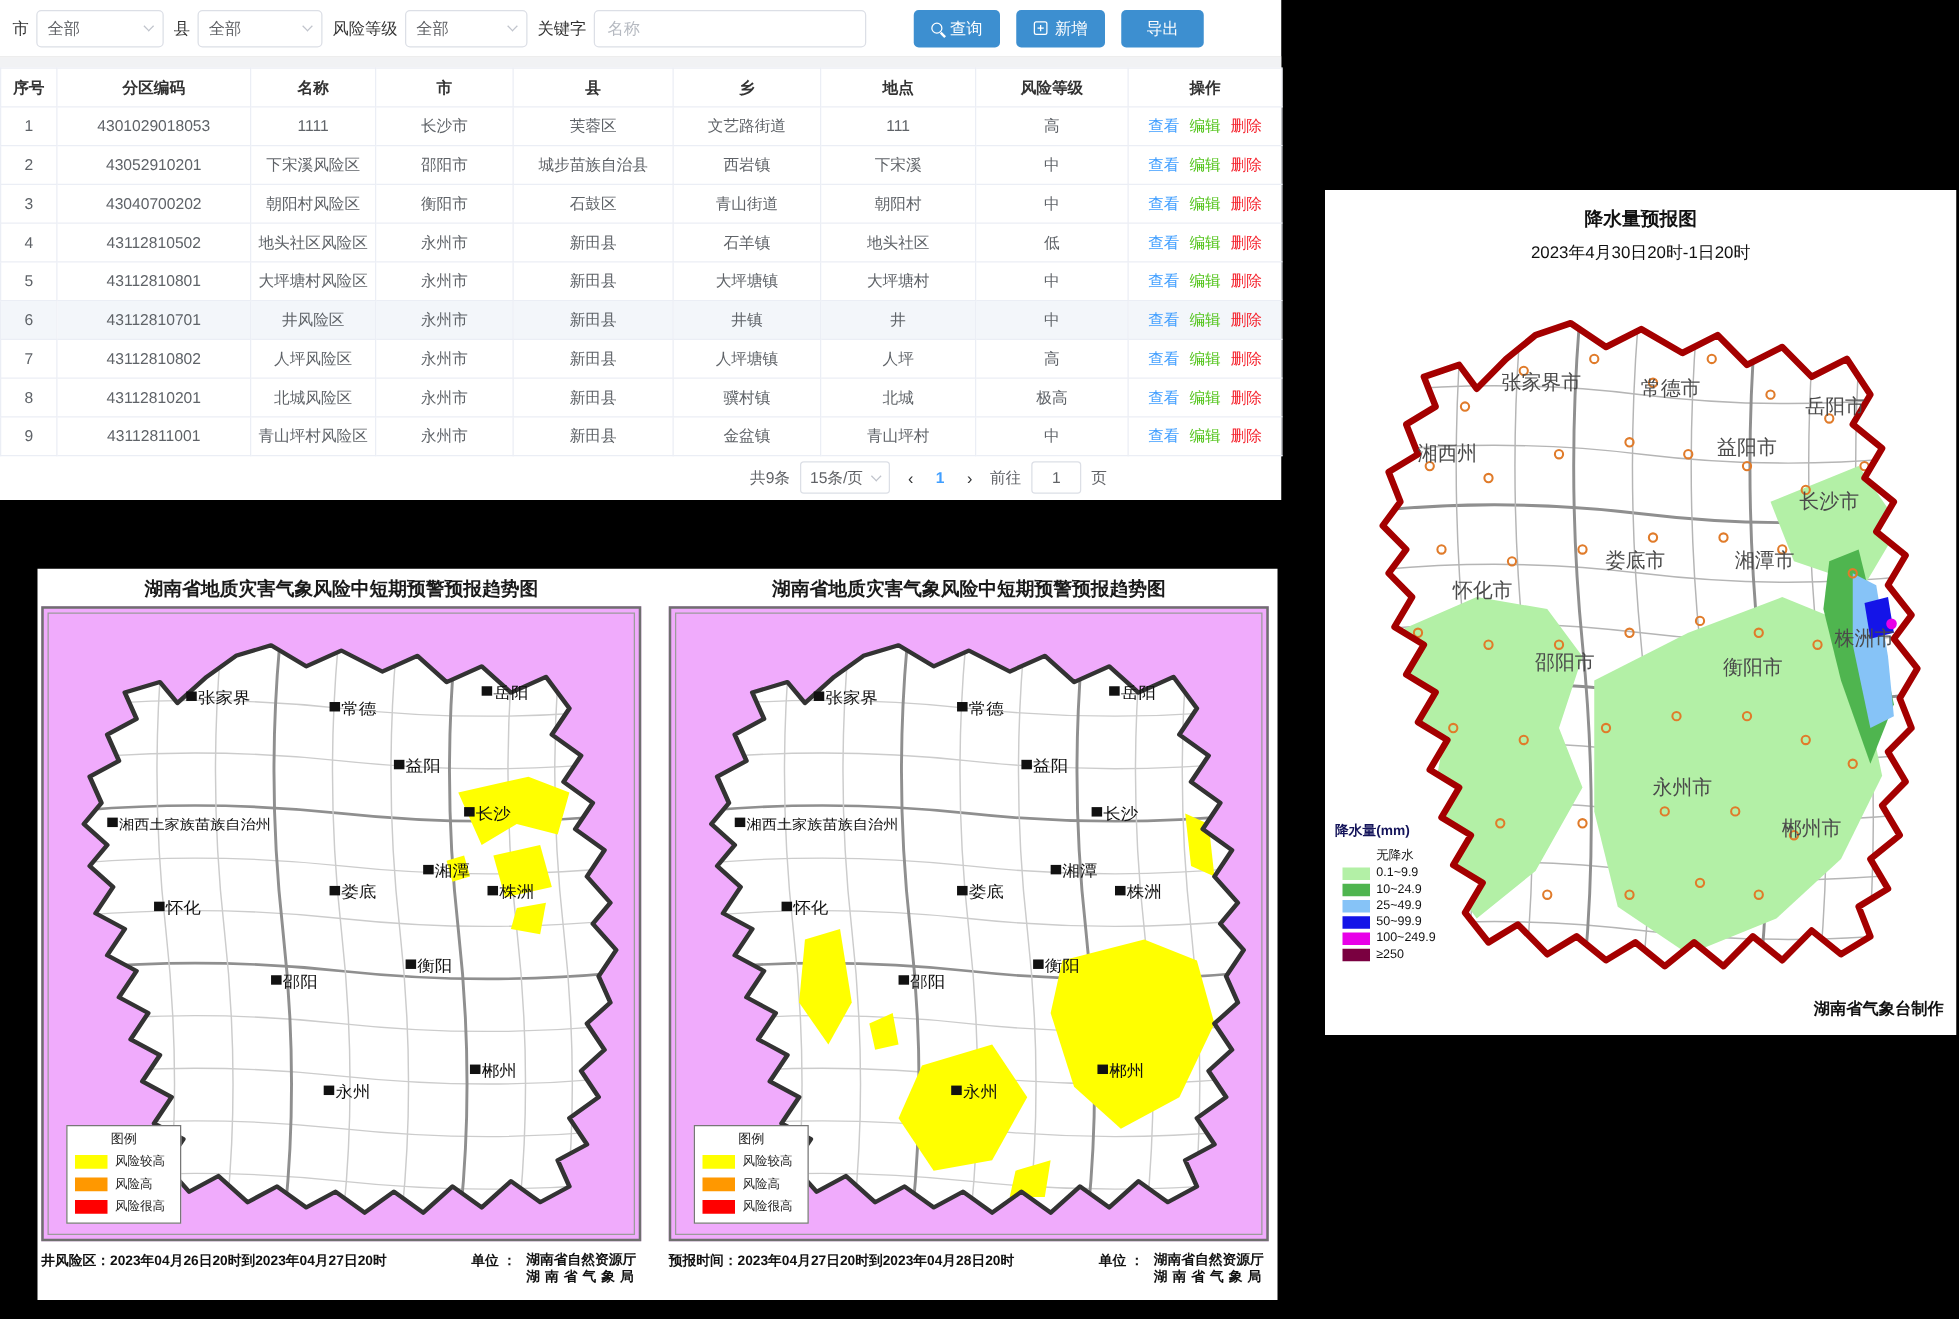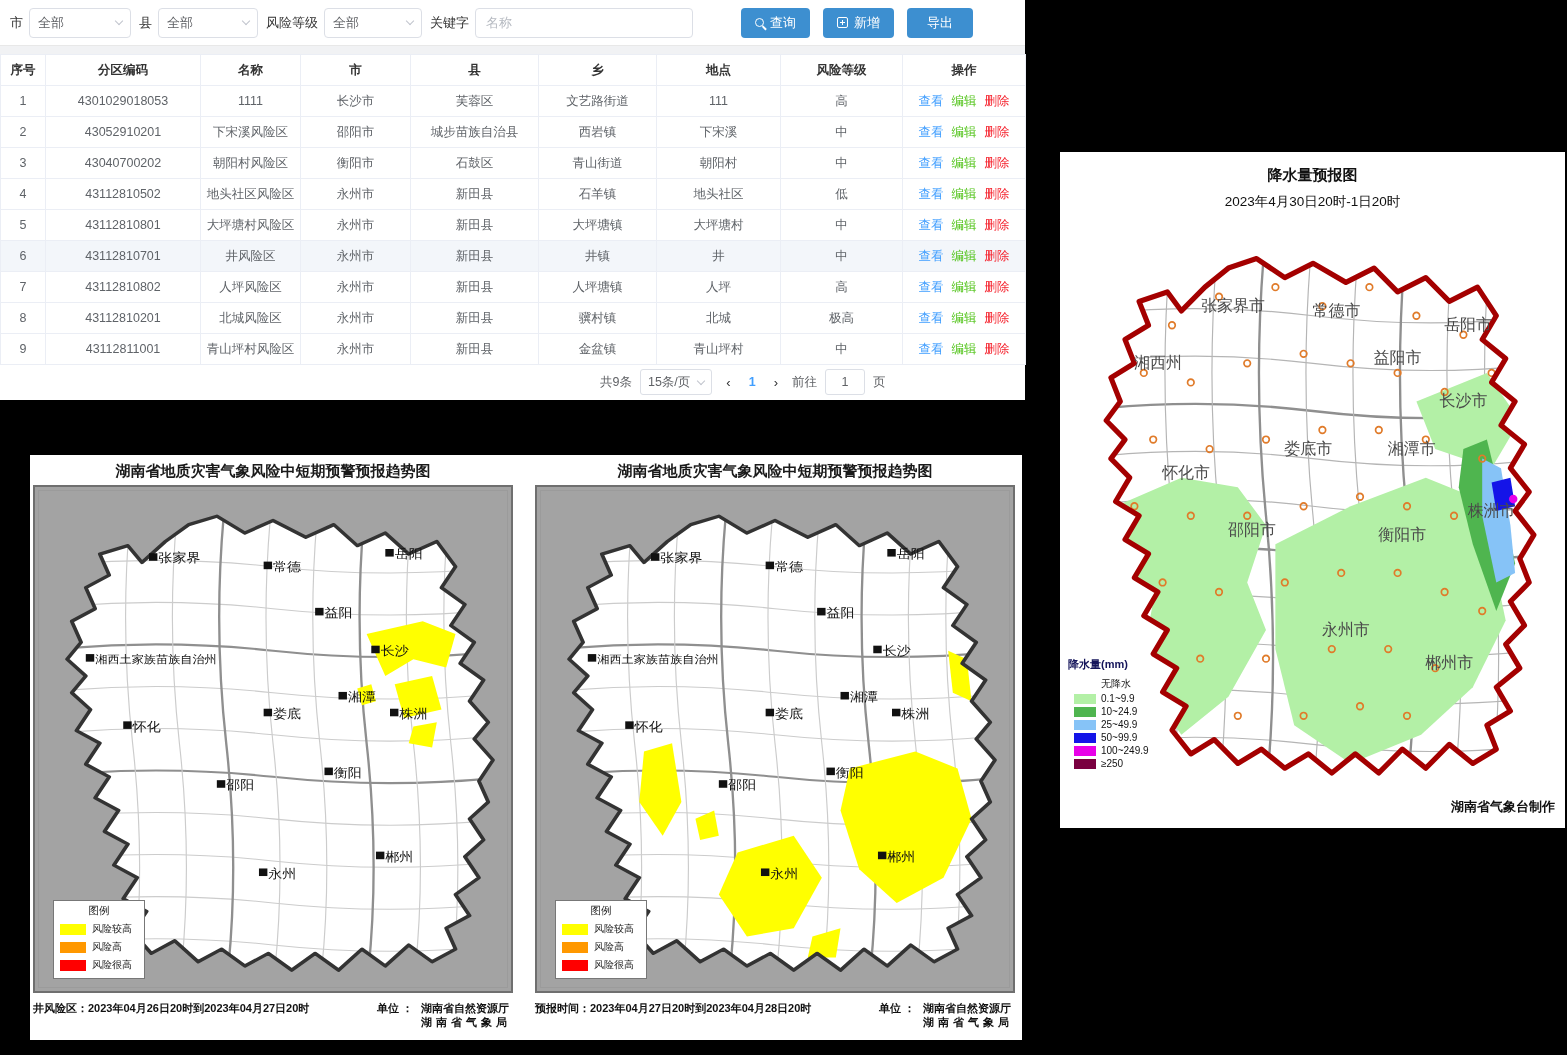--- a/index.html
+++ b/index.html
@@ -15,21 +15,21 @@
          display:flex; align-items:center; justify-content:space-between; padding:0 8px;
          font-size:13px; color:#606266; cursor:pointer;text-align:center; }
   .sel-city { width:102px; } .sel-county { width:100px; } .sel-risk { width:98px; }
   .caret { width:6px; height:6px; border:solid #c0c4cc; border-width:0 1.5px 1.5px 0;
            transform:rotate(45deg); margin-top:-3px; }
   .kw-input { width:218px; height:30px; border:1px solid #dcdfe6; border-radius:4px;
               padding:0 10px; font-size:13px; color:#606266; outline:none; }
   .kw-input::placeholder { color:#b6bac1; }
   .btn { height:30px; padding:0 14px; background:#3d8fd0; color:#fff; border:none; border-radius:4px;
          font-size:13px; display:flex; align-items:center; gap:6px; cursor:pointer; }
-  .btn-search { margin-left:48px; } .btn-add { margin-left:13px; } .btn-export { margin-left:13px; padding:0 20px; }
+  .btn-search { margin-left:38px; } .btn-add { margin-left:13px; } .btn-export { margin-left:13px; padding:0 20px; }
   .ico-search { width:9px; height:9px; border:1.5px solid #fff; border-radius:50%; position:relative; display:inline-block; }
   .ico-search::after { content:""; position:absolute; width:5px; height:1.5px; background:#fff;
                        right:-4px; bottom:-2px; transform:rotate(45deg); }
   .ico-add { width:11px; height:11px; border:1.3px solid #fff; border-radius:2px; position:relative; display:inline-block; }
   .ico-add::before { content:""; position:absolute; left:2px; top:4px; width:5px; height:1.3px; background:#fff; }
   .ico-add::after  { content:""; position:absolute; left:3.8px; top:2.2px; width:1.3px; height:5px; background:#fff; }
   .panel-gap { height:8px; background:#f1f2f4; }
   table { width:100%; border-collapse:collapse; table-layout:fixed; }
   th { height:31px; border:1px solid #ebeef5; font-size:12.5px; color:#333; font-weight:700; text-align:center; background:#fff; }
   td { height:31px; border:1px solid #ebeef5; font-size:12.5px; color:#5f6368; text-align:center;
@@ -45,21 +45,21 @@
   .pg-num { color:#409eff; font-weight:700; padding:0 4px; cursor:pointer; }
   .goto-input { width:40px; height:26px; border:1px solid #dcdfe6; border-radius:3px; text-align:center;
                 font-size:12.5px; color:#606266; outline:none; }
 
   
   #trend-panel { position:absolute; left:30px; top:455px; width:992px; height:585px; background:#fff; }
   .map-card { position:absolute; top:0; width:486px; height:585px; }
   .map-card.c0 { left:0; } .map-card.c1 { left:502px; }
   .map-title { text-align:center; font-size:15px; font-weight:700; color:#1a1a1a; padding-top:7px; }
   .map-frame { position:absolute; left:3px; right:3px; top:30px; height:508px;
-               border:2px solid #6f6f6f; padding:3px; background:#a3a3a3; }
+               border:2px solid #6f6f6f; padding:3px; background:#f0abfc; }
   .map-frame-inner { width:100%; height:100%; border:1px solid #9b9b9b; position:relative; }
   .map-frame-inner svg { position:absolute; inset:0; width:100%; height:100%; }
   .lg-box { position:absolute; left:14px; bottom:8px; width:92px; background:#fff;
             border:1px solid #777; padding-bottom:4px; z-index:2; }
   .lg-title { text-align:center; font-size:10.5px; color:#222; padding:3px 0 2px; }
   .lg-row { display:flex; align-items:center; gap:6px; padding:2px 6px; }
   .lg-box .sw { width:26px; height:11px; flex:none; }
   .lg-t { font-size:10px; color:#222; white-space:nowrap; }
   .map-footer { position:absolute; left:3px; right:3px; top:546px; display:flex;
                 justify-content:space-between; font-size:11px; font-weight:700; color:#111; }

